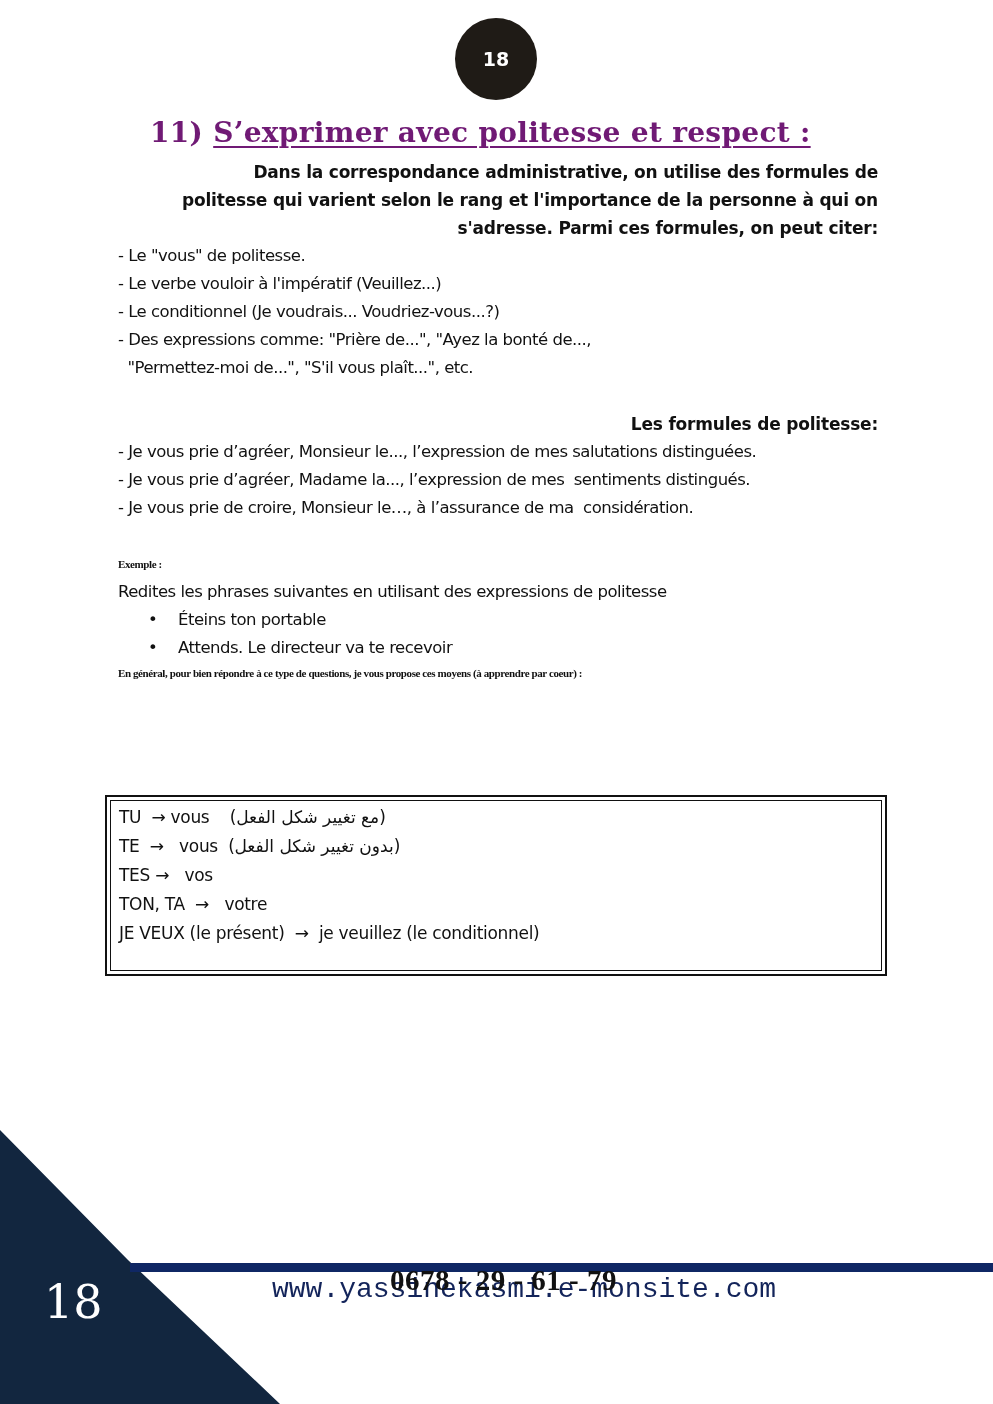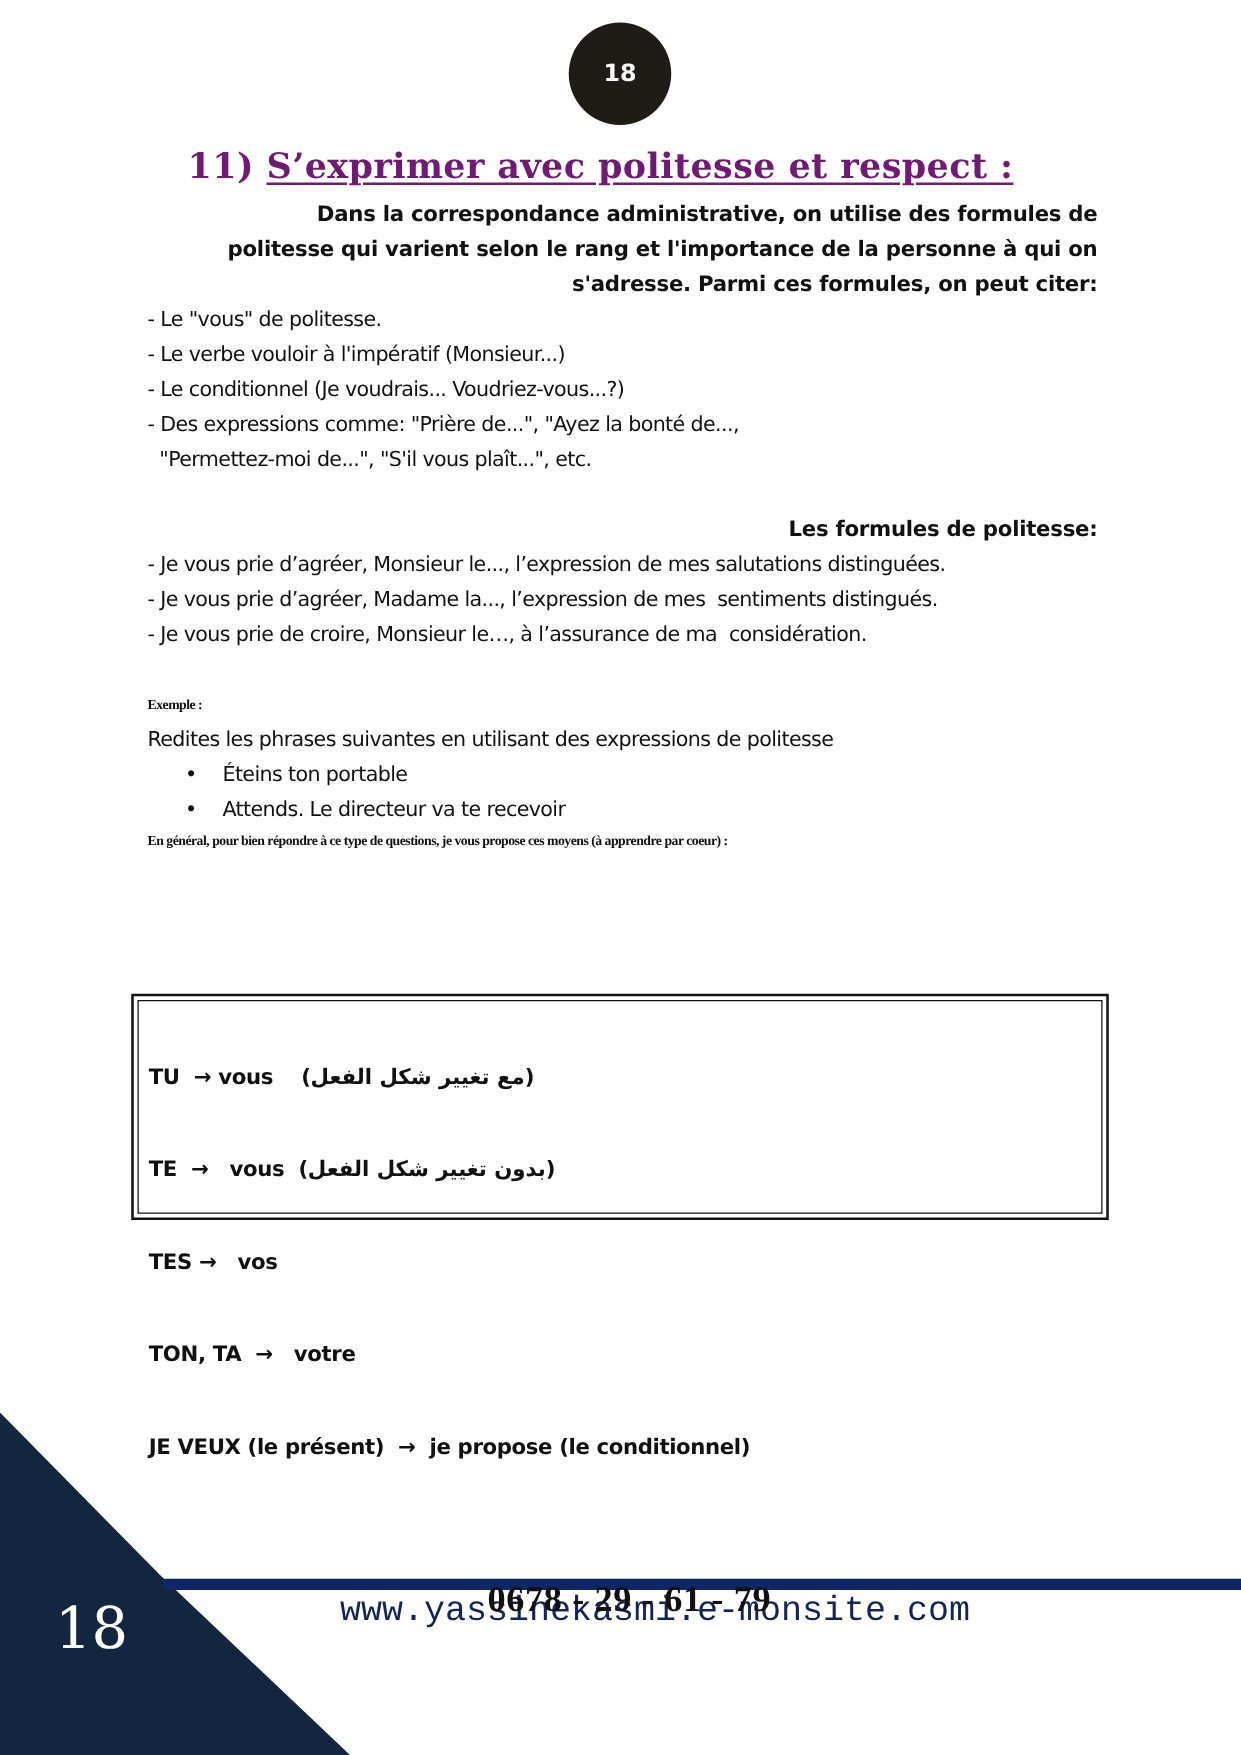--- a/index.html
+++ b/index.html
@@ -11,21 +11,21 @@
   .content p { margin:0; white-space:nowrap; }
   .bold { font-weight:bold; letter-spacing:-0.2px;text-align:right; }
   .cond { font-size:16.5px; letter-spacing:-0.5px; }
   .gap { height:28px; }
   .serif-small { font-family:"Liberation Serif", serif; font-weight:bold; font-size:11px; line-height:22px; letter-spacing:-0.4px; white-space:normal !important; }
   ul.bul { list-style:none; margin:0; padding:0; }
   ul.bul li { position:relative; padding-left:60px; white-space:nowrap; }
   ul.bul li::before { content:"•"; position:absolute; left:30px; top:0; }
   .box { position:absolute; left:105px; top:795px; width:782px; height:181px; border:2px solid #111; box-sizing:border-box; }
   .box-inner { position:absolute; left:3px; top:3px; right:3px; bottom:3px; border:1.5px solid #111; padding:2px 8px; }
-  .box-row { font-family:"DejaVu Sans", sans-serif; font-weight:bold; font-size:17px; line-height:29px; white-space:nowrap; letter-spacing:-0.3px;margin-top:45px; }
+  .box-row { font-family:"DejaVu Sans", sans-serif; font-weight:normal; font-size:17px; line-height:29px; white-space:nowrap; letter-spacing:-0.3px; }
   .box-row .ar { unicode-bidi:isolate; }
   .tri { position:absolute; left:0; top:1130px; width:300px; height:274px; }
   .pgnum { position:absolute; left:44px; top:1275px; font-family:"DejaVu Serif", serif; font-size:46px; color:#ffffff; font-weight:normal; }
   .rule1 { position:absolute; left:130px; top:1263px; width:863px; height:9px; background:#0f2764; }
   .site { position:absolute; left:272px; top:1274px; font-family:Liberation Mono, monospace; font-size:28px; color:#13245a; white-space:nowrap; }
   .phone { position:absolute; left:390px; top:1264px; font-family:"Liberation Serif", serif; font-weight:bold; font-size:29px; color:#111; white-space:nowrap; letter-spacing:0.5px; }
 </style>
 </head>
 <body>
 
@@ -36,21 +36,21 @@
 <div class="title">
   <span>11)</span>
   <span class="u">S’exprimer avec politesse et respect :</span>
 </div>
 
 <div class="content">
   <p class="bold">Dans la correspondance administrative, on utilise des formules de</p>
   <p class="bold">politesse qui varient selon le rang et l'importance de la personne à qui on</p>
   <p class="bold">s'adresse. Parmi ces formules, on peut citer:</p>
   <p class="cond">- Le "vous" de politesse.</p>
-  <p class="cond">- Le verbe vouloir à l'impératif (Monsieur...)</p>
+  <p class="cond">- Le verbe vouloir à l'impératif (Veuillez...)</p>
   <p class="cond">- Le conditionnel (Je voudrais... Voudriez-vous...?)</p>
   <p class="cond">- Des expressions comme: "Prière de...", "Ayez la bonté de...,</p>
   <p class="cond" style="white-space:pre;">  "Permettez-moi de...", "S'il vous plaît...", etc.</p>
   <div class="gap"></div>
   <p class="bold">Les formules de politesse:</p>
   <p class="cond">- Je vous prie d’agréer, Monsieur le..., l’expression de mes salutations distinguées.</p>
   <p class="cond" style="white-space:pre;">- Je vous prie d’agréer, Madame la..., l’expression de mes  sentiments distingués.</p>
   <p class="cond" style="white-space:pre;">- Je vous prie de croire, Monsieur le…, à l’assurance de ma  considération.</p>
   <div class="gap"></div>
   <p class="serif-small" style="line-height:28px;">Exemple :</p>
@@ -82,21 +82,21 @@
       <span>vos</span>
     </div>
     <div class="box-row">
       <span>TON, TA</span>&nbsp;
       <span>→</span>&nbsp;&nbsp;
       <span>votre</span>
     </div>
     <div class="box-row">
       <span>JE VEUX (le présent)</span>&nbsp;
       <span>→</span>&nbsp;
-      <span>je propose (le conditionnel)</span>
+      <span>je veuillez (le conditionnel)</span>
     </div>
   </div>
 </div>
 
 <svg class="tri" viewBox="0 0 300 274">
   <polygon points="0,0 0,274 280,274 128,130" fill="#12263f"></polygon>
 </svg>
 <div class="rule1"></div>
 <div class="pgnum">18</div>
 <div class="site">www.yassinekasmi.e-monsite.com</div>

